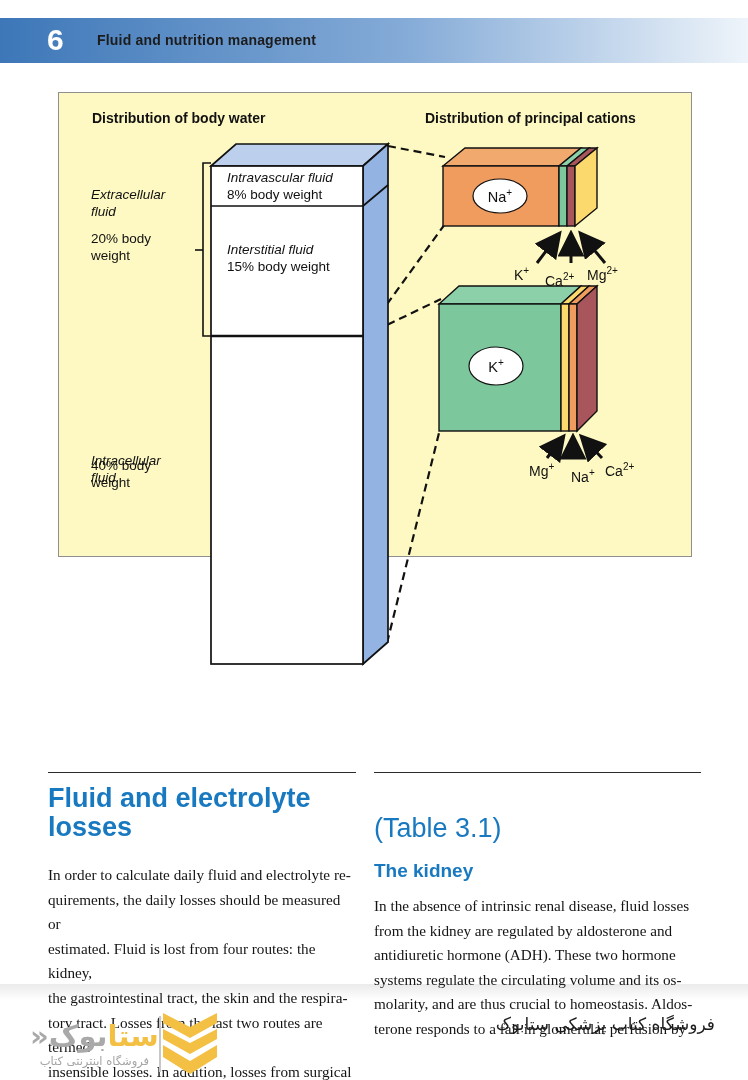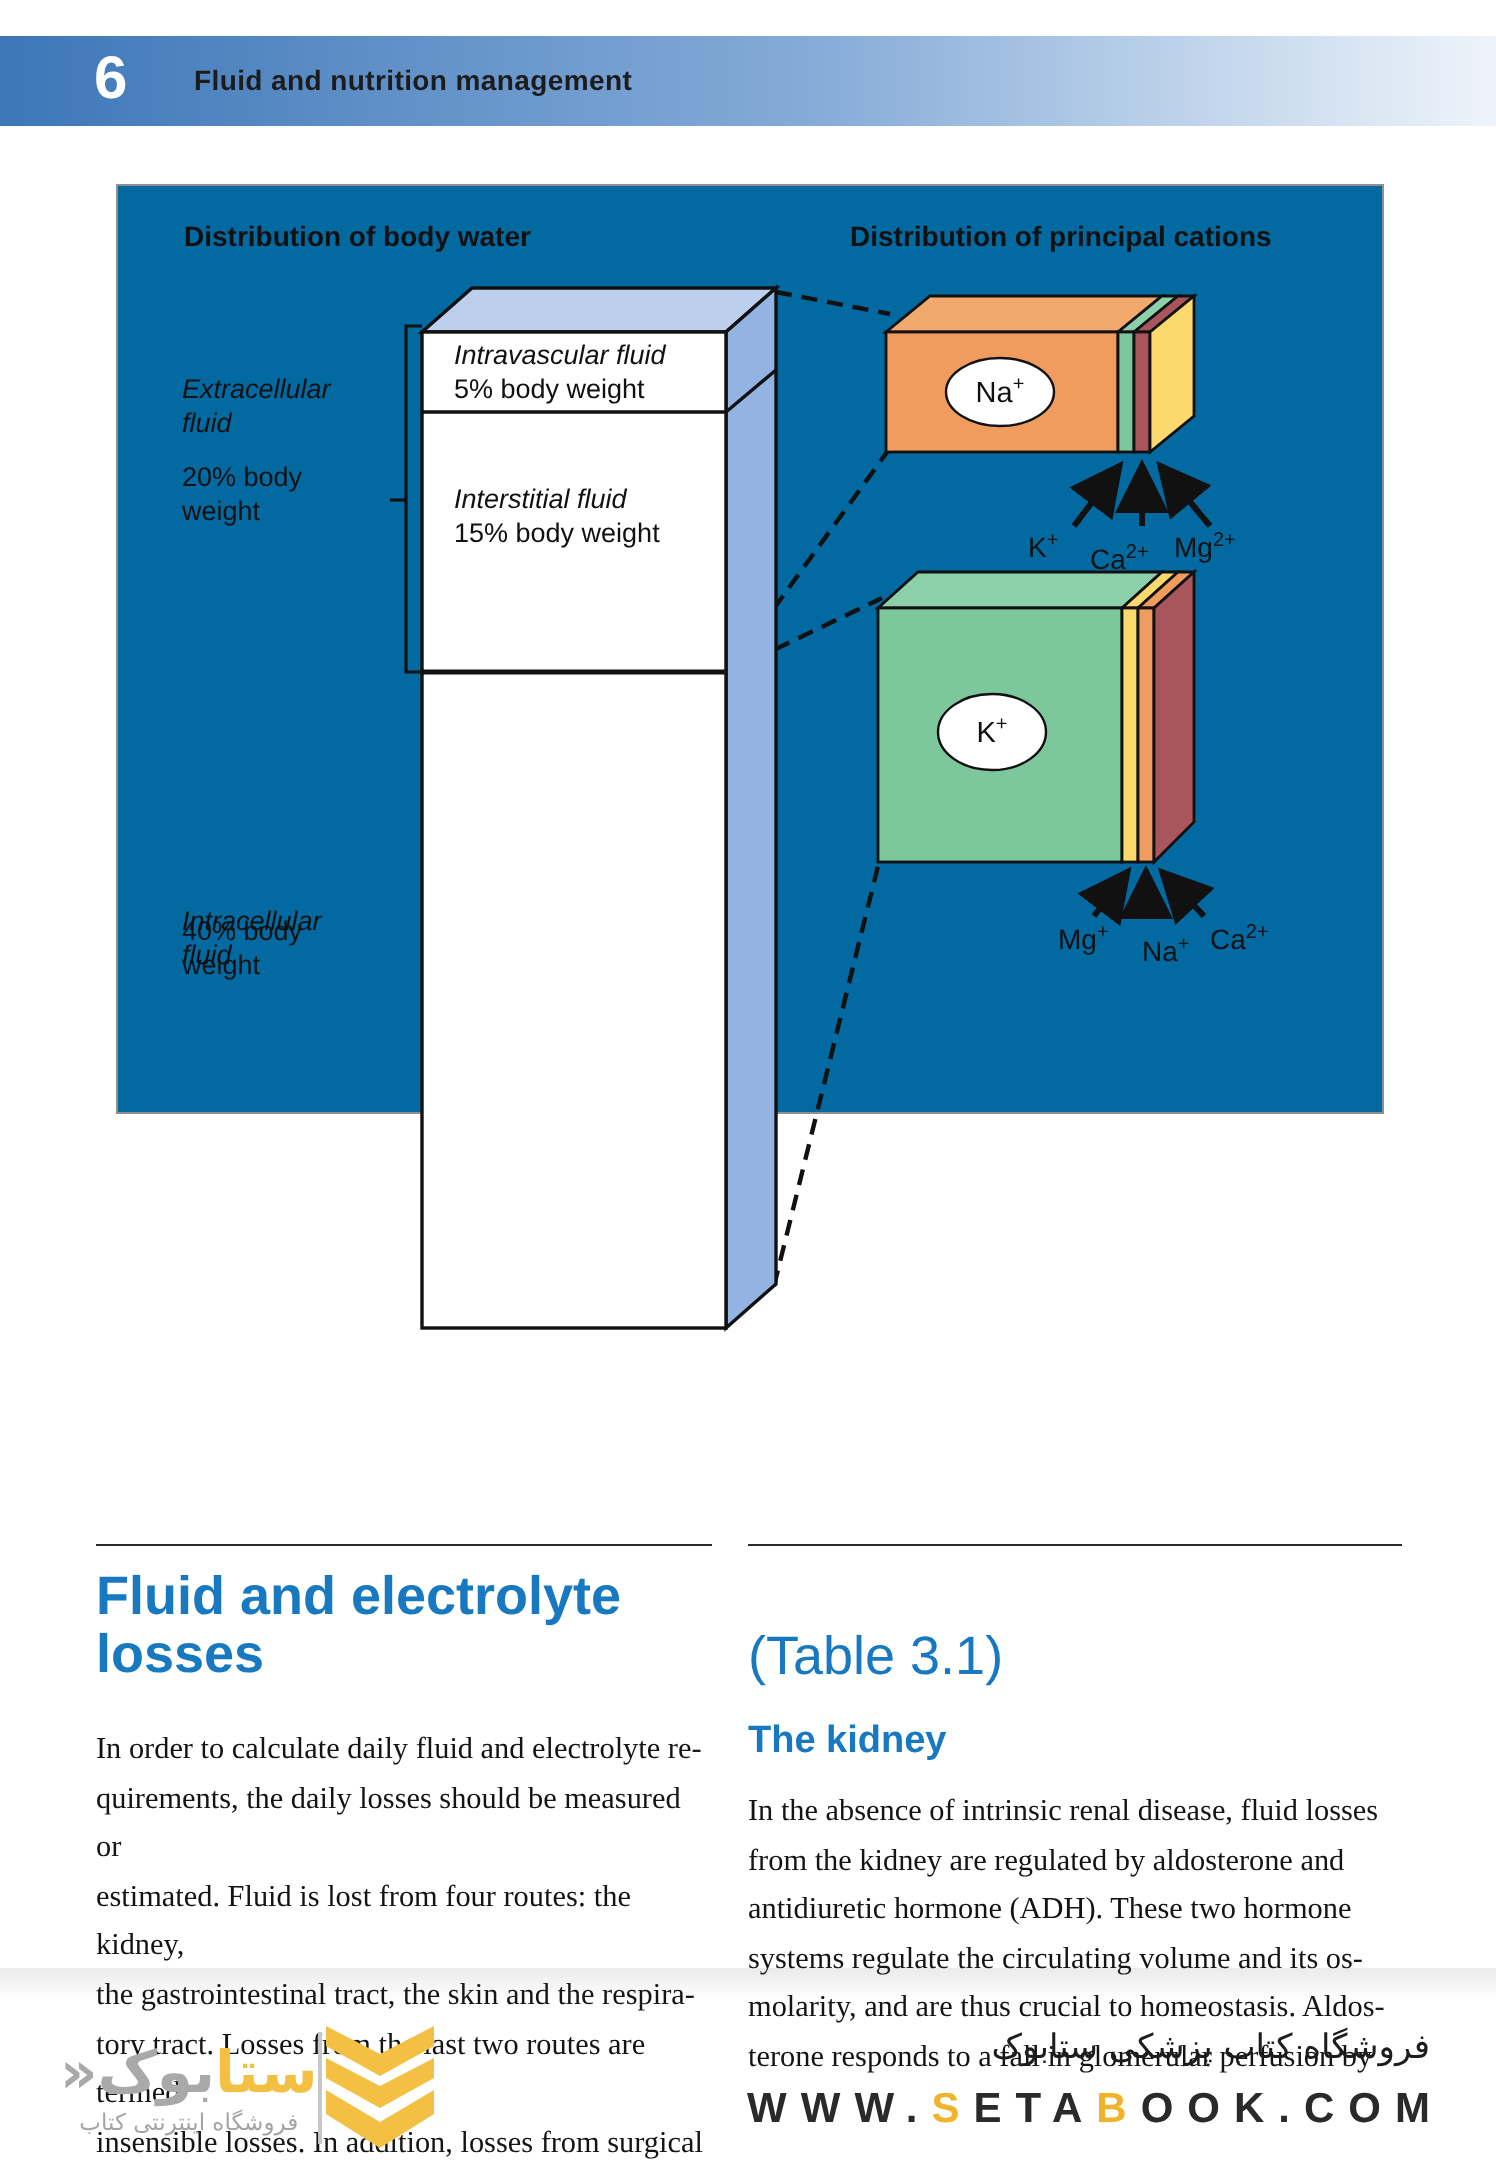--- a/index.html
+++ b/index.html
@@ -7,21 +7,21 @@
   .page { position:relative; width:748px; height:1080px; background:#ffffff; margin:0 auto; overflow:hidden; }
 
   
   .chapter-bar { position:absolute; left:0; top:18px; width:748px; height:45px;
     background:linear-gradient(to right, var(--header_bar_from), var(--header_bar_mid) 55%, var(--header_bar_to));
     display:flex; align-items:center; }
   .chapter-num { position:absolute; left:47px; top:5px; color:#ffffff; font-size:30px; font-weight:bold; }
   .chapter-title { position:absolute; left:97px; top:14px; color:#1c1c1c; font-size:14px; font-weight:bold; letter-spacing:.2px; }
 
   
-  .panel { position:absolute; left:58px; top:92px; width:634px; height:465px; border:1px solid #8f8f8f; background:#0369a1; }
+  .panel { position:absolute; left:58px; top:92px; width:634px; height:465px; border:1px solid #8f8f8f; background:#fef9c3; }
   .panel .lbl { position:absolute; font-size:13.5px; line-height:17px; color:#111; white-space:pre-line; }
   .panel .hd { font-weight:bold; font-size:14px; }
   .panel .it { font-style:italic; }
   .ion-label { position:absolute; font-size:14px; color:#111; }
   .ion-label sup { font-size:10px; }
   .ion-bubble { text-align:center; font-size:14.5px; }
   .note { position:absolute; left:378px; top:408px; font-size:13.5px; line-height:19px; color:#111; white-space:pre-line; }
   svg.diagram { position:absolute; left:0; top:0; }
 
   
@@ -127,21 +127,21 @@
         <line x1="488" y1="365" x2="504" y2="344"></line>
         <line x1="514" y1="365" x2="514" y2="344"></line>
         <line x1="543" y1="365" x2="523" y2="344"></line>
       </g>
     </svg>
 
     <div class="lbl hd" style="left:33px; top:17px;">Distribution of body water</div>
     <div class="lbl hd" style="left:366px; top:17px;">Distribution of principal cations</div>
 
     <div class="lbl it" style="left:168px; top:76px;">Intravascular fluid</div>
-    <div class="lbl" style="left:168px; top:93px;">5% body weight</div>
+    <div class="lbl" style="left:168px; top:93px;">8% body weight</div>
     <div class="lbl it" style="left:168px; top:148px;">Interstitial fluid</div>
     <div class="lbl" style="left:168px; top:165px;">15% body weight</div>
     <div class="lbl it" style="left:32px; top:93px;">Extracellular
 fluid</div>
     <div class="lbl" style="left:32px; top:137px;">20% body
 weight</div>
     <div class="lbl it" style="left:32px; top:336px;margin-top:23px;">Intracellular
 fluid</div>
     <div class="lbl" style="left:32px; top:364px;">40% body
 weight</div>
@@ -196,15 +196,14 @@
     <div class="logo-divider"></div>
     <svg width="58" height="63" viewBox="0 0 58 63">
       <polygon points="2,1 29,15 56,1 56,11 29,26 2,11" fill="var(--logo_yellow)"></polygon>
       <polygon points="2,17 29,31 56,17 56,27 29,42 2,27" fill="var(--logo_yellow)"></polygon>
       <polygon points="2,33 29,49 56,33 56,45 29,62 2,45" fill="var(--logo_yellow)"></polygon>
     </svg>
   </div>
 
   <div class="footer-title-fa">فروشگاه کتاب پزشکی ستابوک</div>
 
-  <div class="footer-url"><span class="dark">WWW.</span><span class="yellow">S</span><span class="dark">ETA</span><span class="yellow">B</span><span class="dark">OOK.COM</span></div>
 
 </div>
 
 </body></html>

